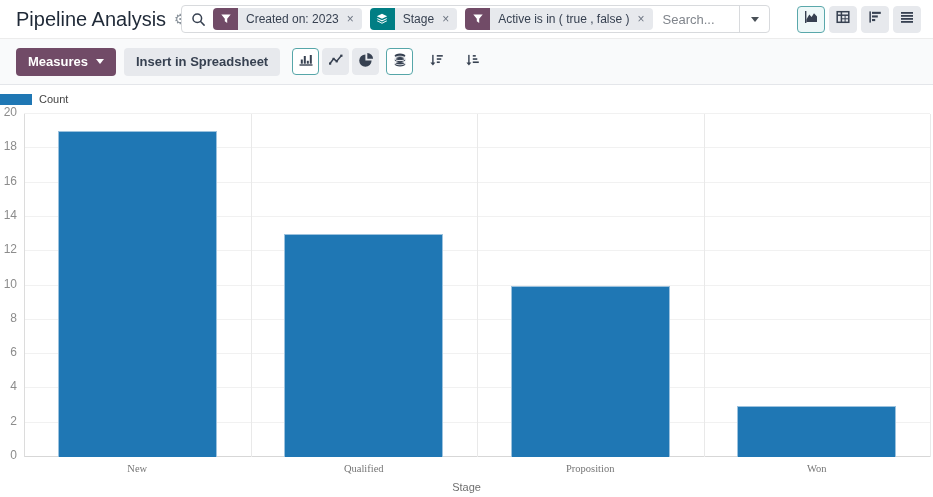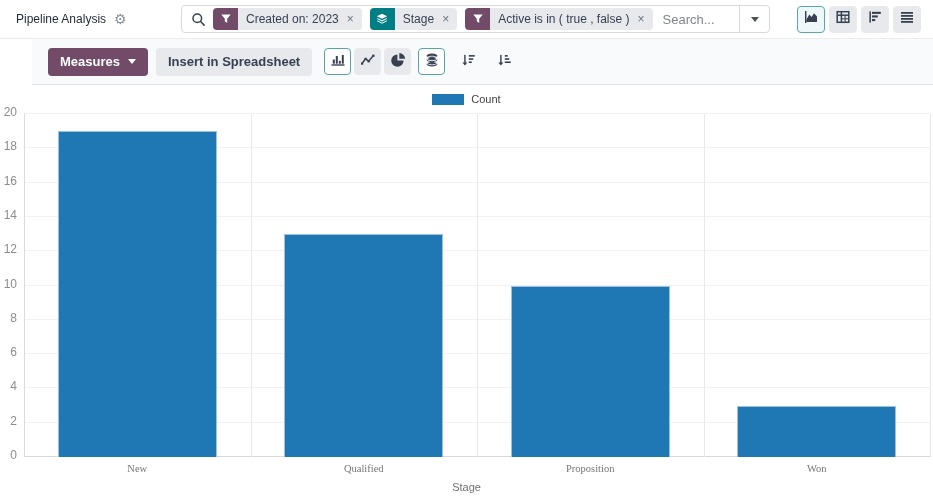--- a/index.html
+++ b/index.html
@@ -3,21 +3,21 @@
 <meta charset="utf-8">
 <style>
   * { margin:0; padding:0; box-sizing:border-box; }
   html,body { width:933px; height:497px; overflow:hidden; background:#fff;
               font-family:"Liberation Sans", sans-serif; color:#374151; }
 
   
   .topbar { height:39px; display:flex; align-items:center;
             padding:0 10px 0 16px; border-bottom:1px solid #ececec; background:#fff; }
   .title-wrap { display:flex; align-items:center; gap:8px; width:165px; flex:none; }
-  .page-title { font-size:12px; font-weight:500; color:#1f2937; white-space:nowrap; }
+  .page-title { font-size:20px; font-weight:500; color:#1f2937; white-space:nowrap; }
   .gear { font-family:"DejaVu Sans", sans-serif; font-size:14px; color:#879099; cursor:pointer; }
 
   .searchbar { flex:none; width:589px; height:28px; background:#fff;
                border:1px solid #d8dadd; border-radius:4px;
                display:flex; align-items:center; overflow:hidden; }
   .search-icon-wrap { padding:0 7px 0 9px; display:flex; align-items:center; }
   .facet { display:flex; align-items:stretch; height:22px; border-radius:4px;
            overflow:hidden; margin-right:8px; flex:none; font-size:12px; }
   .facet-icon { width:25px; display:flex; align-items:center; justify-content:center; }
   .facet-icon.purple { background:#714B67; }
@@ -32,37 +32,37 @@
                 border-right:4px solid transparent; border-top:5px solid #495057; display:inline-block; }
   .caret-down.white { border-top-color:#fff; }
 
   .view-switcher { margin-left:auto; display:flex; gap:4px; padding-right:2px; }
   .vs-btn { width:28px; height:27px; border-radius:4px; background:#e7e9ed;
             border:1px solid #e7e9ed; display:flex; align-items:center; justify-content:center; cursor:pointer; }
   .vs-btn.active { background:#eef8f8; border-color:#5aa8ab; }
 
   
   .controlbar { height:46px; background:#f9fafb; border-bottom:1px solid #e4e6ea;
-                display:flex; align-items:center; padding-left:16px;margin-left:32px; }
+                display:flex; align-items:center; padding-left:16px; }
   .btn { height:28px; border:none; border-radius:4px; font-size:13px; font-weight:600;
          font-family:"Liberation Sans", sans-serif; cursor:pointer;
          display:flex; align-items:center; }
   .btn-measures { background:#714B67; color:#fff; padding:0 12px; gap:8px; }
   .btn-insert { background:#e7e9ed; color:#374151; padding:0 12px; margin-left:8px; }
   .chart-type-group { display:flex; gap:3px; margin-left:12px; align-items:center; }
   .ct-btn { width:27px; height:27px; border-radius:4px; background:#e7e9ed;
             border:1px solid #e7e9ed; display:flex; align-items:center; justify-content:center; cursor:pointer; }
   .ct-btn.active { background:#fff; border-color:#56a6a9; }
   .ct-btn.gap { margin-left:4px; }
   .sort-btn { width:26px; height:26px; background:transparent; border:none; margin-left:7px;
               display:flex; align-items:center; justify-content:center; cursor:pointer; }
 
   
   .chart-section { padding-top:7px; }
-  .legend { display:flex; align-items:center; justify-content:center; gap:7px;
+  .legend { display:flex; align-items:center; gap:7px;
             height:14px; cursor:pointer; }
   .legend-swatch { width:32px; height:11px; background:#1f77b4; display:inline-block; }
   .legend-label { font-size:11px; color:#444; }
 
   .plot-row { display:flex; margin-top:8px; height:343px; }
   .y-axis { width:24px; position:relative; flex:none; }
   .y-tick { position:absolute; right:7px; font-size:12px; color:#8c8c8c; }
   .plot { flex:1; position:relative; margin-right:3px; }
   .gridline-h { position:absolute; left:0; right:0; height:1px; background:#f1f1f1; }
   .gridline-h.axis-line { background:#d7d7d7; }

